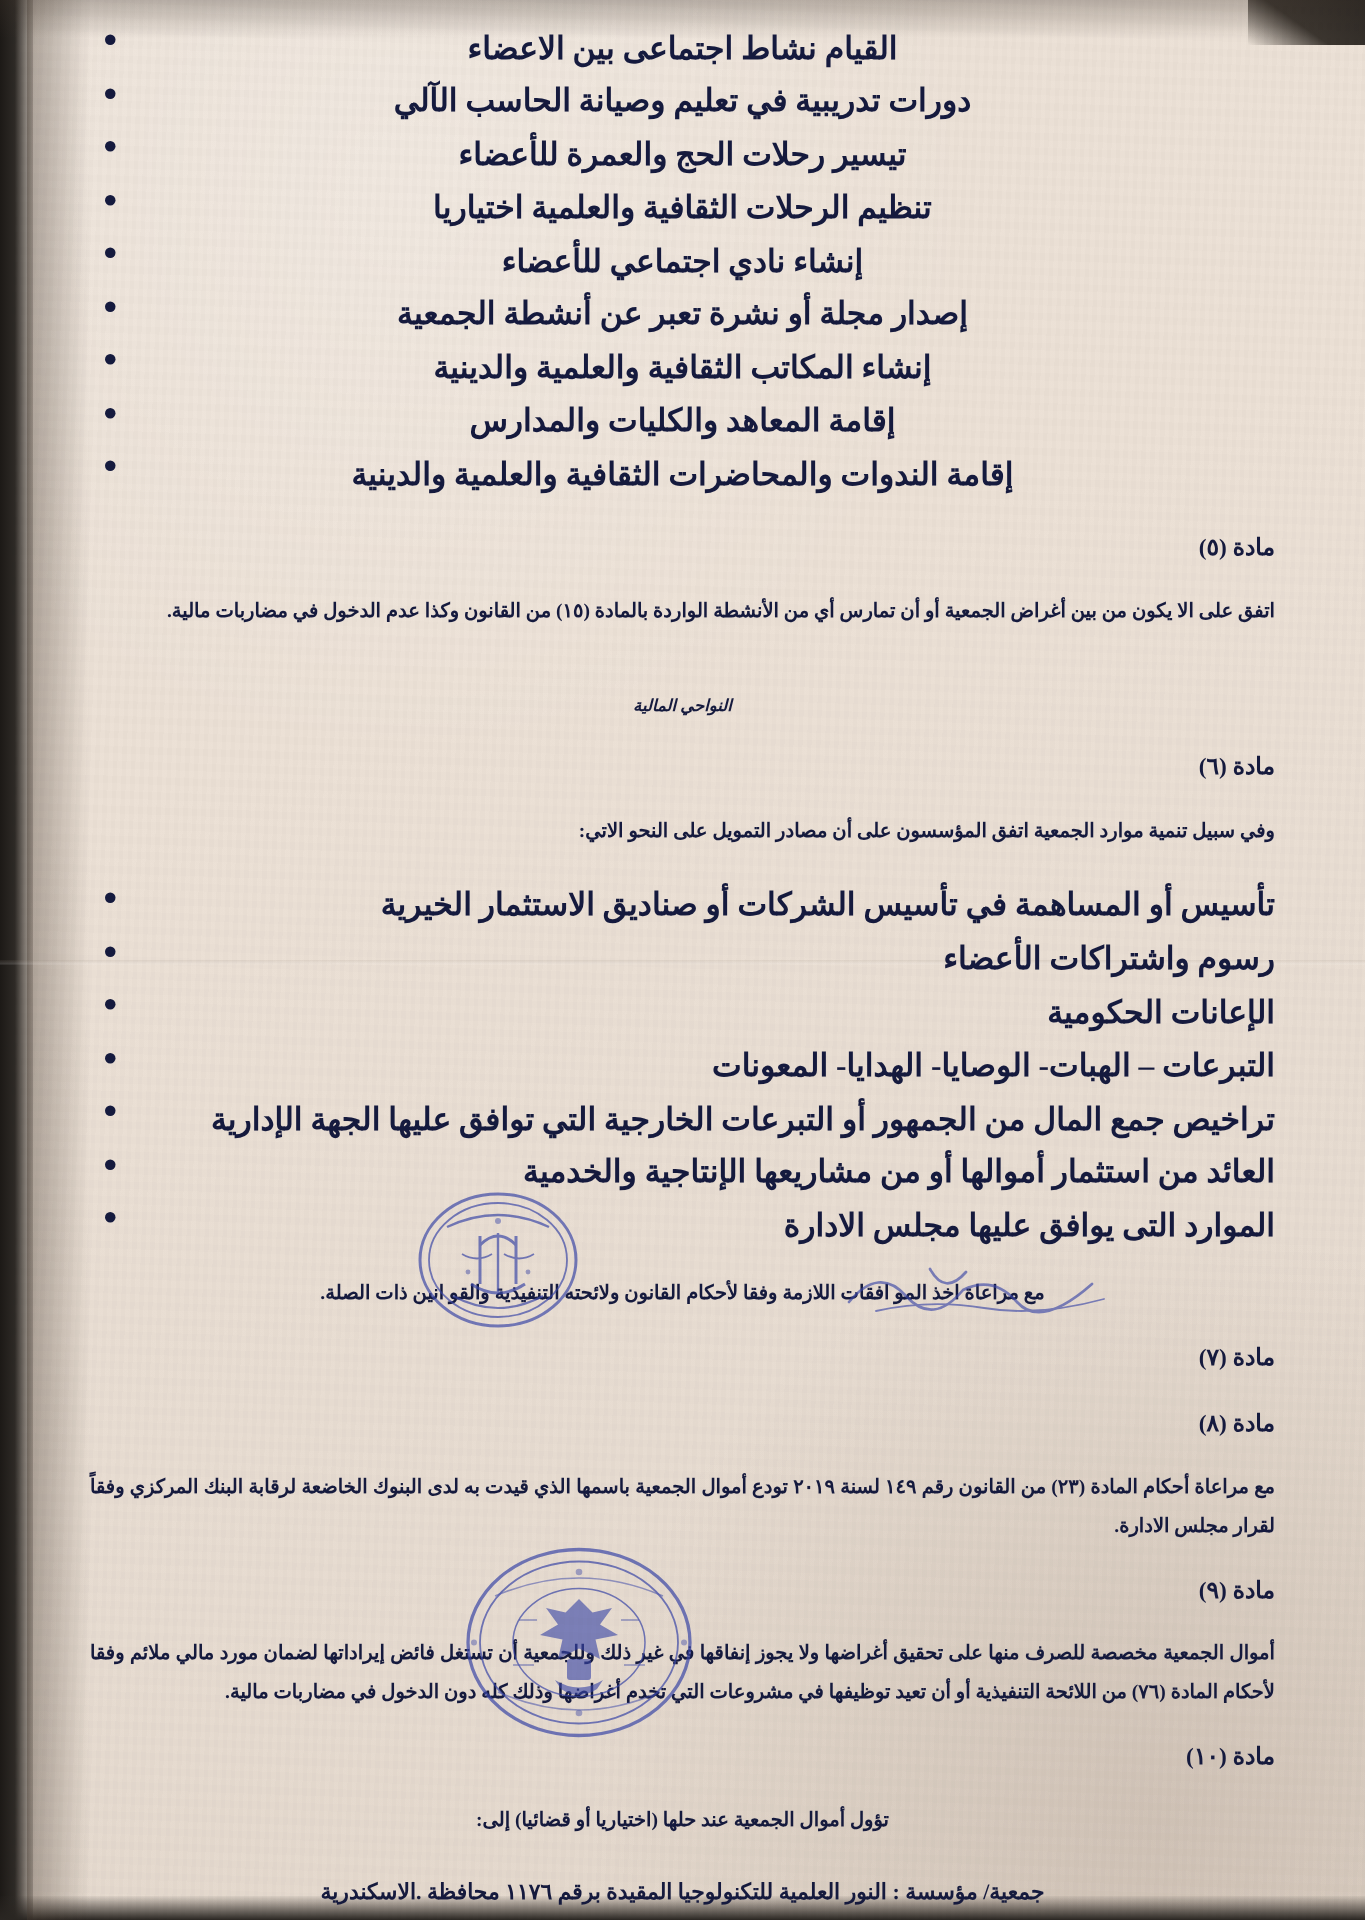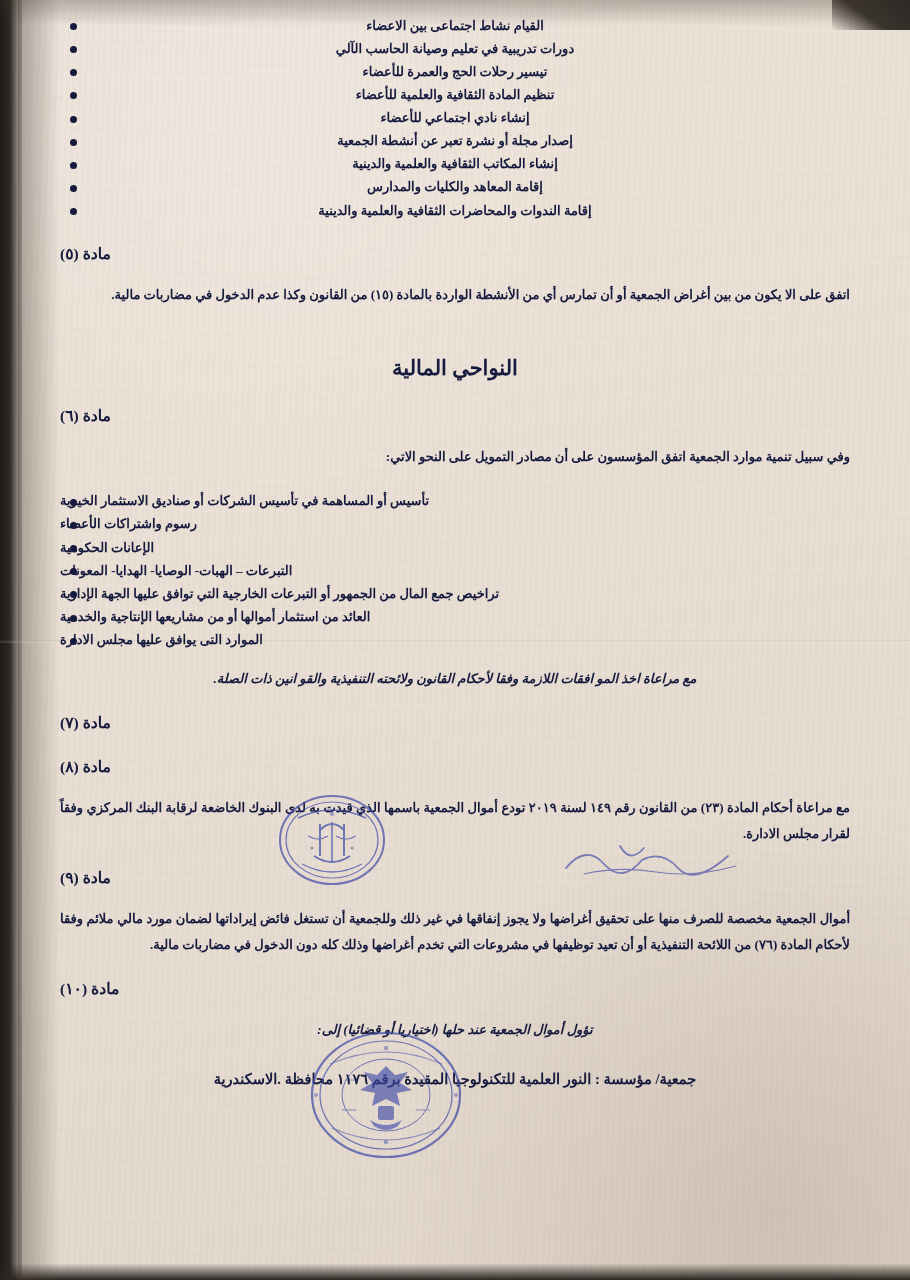--- a/index.html
+++ b/index.html
@@ -92,56 +92,57 @@
 
   ul.bullets {
     list-style: none;
     margin: 0 0 0 0;
     padding: 0;
   }
   ul.bullets li {
     position: relative;
     text-align: center;
     font-weight: 700;
-    font-size: 13px;
+    font-size: 21px;
     padding: 1.5px 0;
     letter-spacing: 0.2px;
   }
   ul.bullets li .dot {
     position: absolute;
     left: 10px;
     top: 9px;
     width: 7px;
     height: 7px;
     border-radius: 50%;
     background: #151a3e;
   }
-  ul.bullets.list-b li { text-align: left; }
+  ul.bullets.list-b li { text-align: right; }
 
   .heading-center {
     text-align: center;
     font-weight: 700;
-    font-size: 21px;
+    font-size: 11px;
     margin: 18px 0 2px 0;
+    font-style: italic;
   }
   .article-label {
-    text-align: left;
+    text-align: right;
     font-weight: 700;
     font-size: 15.6px;
     margin: 20px 0 16px 0;
   }
   .para {
     text-align: justify;
     text-align-last: right;
     font-weight: 700;
     font-size: 13px;
     line-height: 1.95;
     margin: 0 0 6px 0;
   }
-  .para.center { text-align: right; text-align-last: center; font-style: italic; }
+  .para.center { text-align: right; text-align-last: center; }
   .spacer-14 { height: 14px; }
   .spacer-20 { height: 20px; }
 
   .footer-line {
     margin-top: 26px;
     text-align: center;
     font-weight: 700;
     font-size: 14.6px;
     letter-spacing: 0.2px;
   }
@@ -169,21 +170,21 @@
   <div class="paper-shadow-left"></div>
   <div class="paper-shadow-top"></div>
   <div class="fold"></div>
 
   <div class="content">
 
     <ul class="bullets">
       <li><span class="dot"></span><span>القيام نشاط اجتماعى بين الاعضاء</span></li>
       <li><span class="dot"></span><span>دورات تدريبية في تعليم وصيانة الحاسب الآلي</span></li>
       <li><span class="dot"></span><span>تيسير رحلات الحج والعمرة للأعضاء</span></li>
-      <li><span class="dot"></span><span>تنظيم المادة الثقافية والعلمية للأعضاء</span></li>
+      <li><span class="dot"></span><span>تنظيم الرحلات الثقافية والعلمية اختياريا</span></li>
       <li><span class="dot"></span><span>إنشاء نادي اجتماعي للأعضاء</span></li>
       <li><span class="dot"></span><span>إصدار مجلة أو نشرة تعبر عن أنشطة الجمعية</span></li>
       <li><span class="dot"></span><span>إنشاء المكاتب الثقافية والعلمية والدينية</span></li>
       <li><span class="dot"></span><span>إقامة المعاهد والكليات والمدارس</span></li>
       <li><span class="dot"></span><span>إقامة الندوات والمحاضرات الثقافية والعلمية والدينية</span></li>
     </ul>
 
     <div class="article-label">مادة (٥)</div>
 
     <div class="para">اتفق على الا يكون من بين أغراض الجمعية أو أن تمارس أي من الأنشطة الواردة بالمادة (١٥) من القانون وكذا عدم الدخول في مضاربات مالية.</div>

